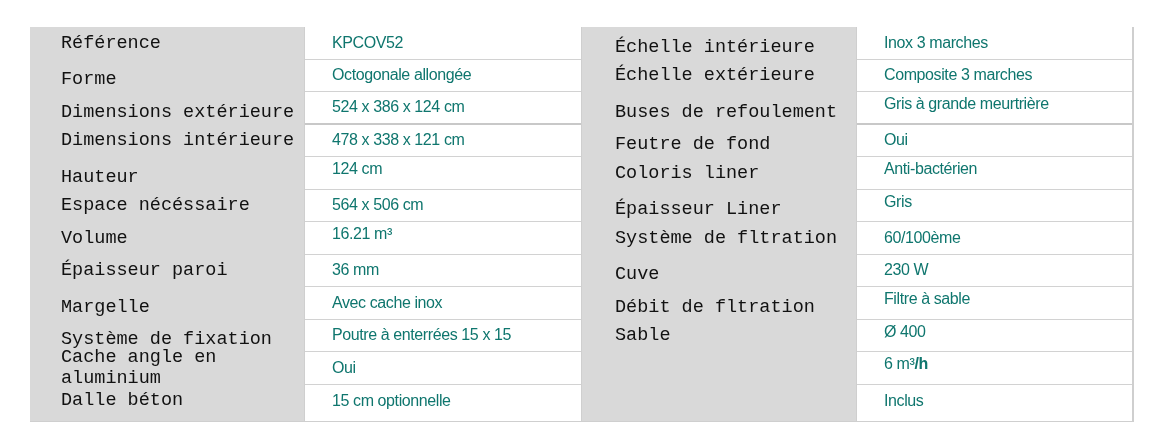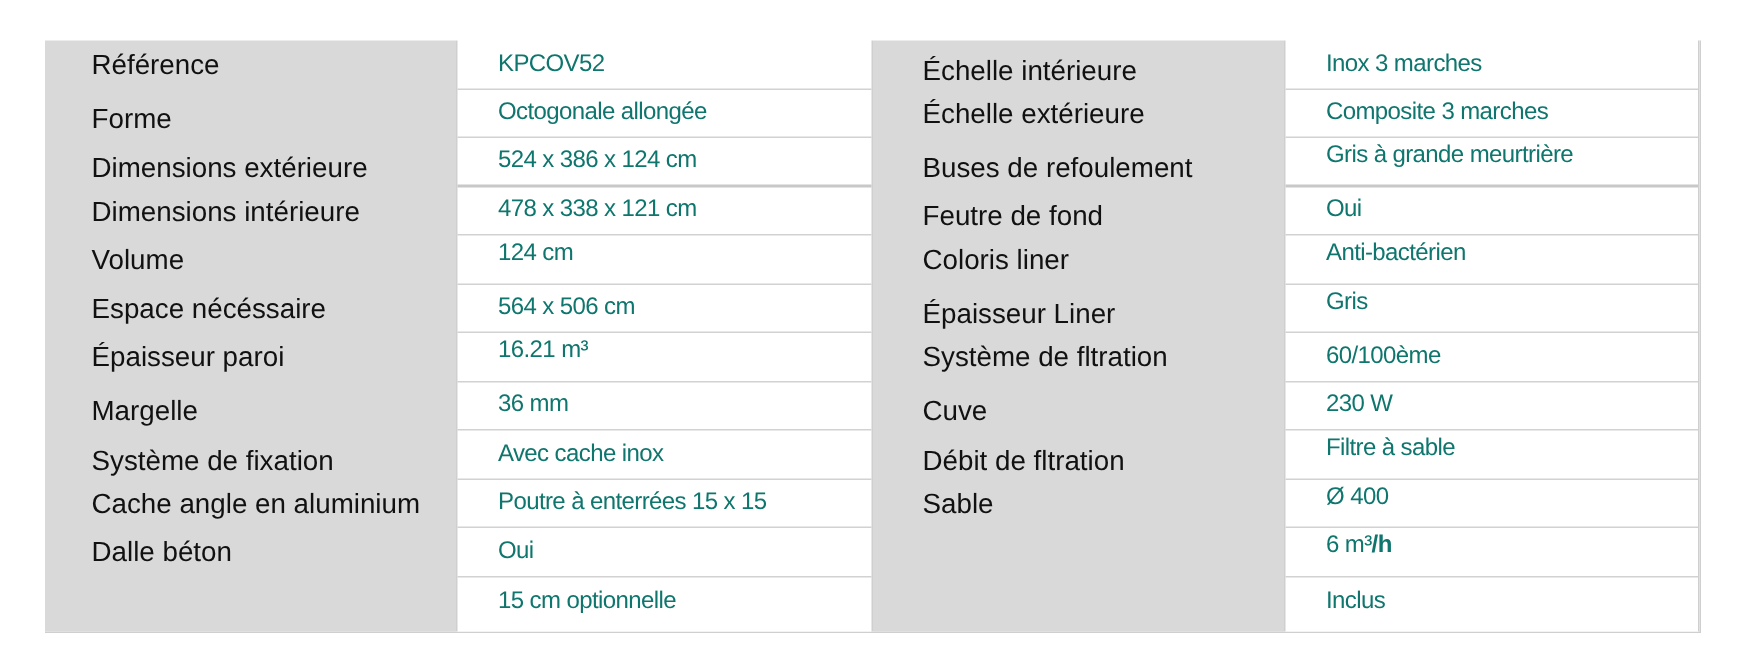--- a/index.html
+++ b/index.html
@@ -6,43 +6,44 @@
     body { width: 1158px; height: 445px; position: relative; overflow: hidden; font-family: "Liberation Sans", "DejaVu Sans", sans-serif; }
     .spec-table {
       position: absolute; left: 30px; top: 27px; width: 1103px; height: 394px;
       display: grid;
       grid-template-columns: 274px 278px 274px 277px;
       background: #ffffff;
       border-right: 1px solid #cfcfcf;
       border-bottom: 1px solid #cfcfcf;
     }
     .col { display: flex; flex-direction: column; }
-    .col.label { background: #d9d9d9; }
+    .col.label { background: #d9d9d9; font-family: Liberation Mono, monospace; }
     .col.value { background: #ffffff; border-left: 1px solid #cfcfcf; border-right: 1px solid #cfcfcf; }
     .cell { height: 32.5px; box-sizing: border-box; display: flex; align-items: center; font-size: 18px; color: #111; }
     .col.label .cell { padding-left: 31px; font-size: 18.5px; }
     .col.label.right .cell { padding-left: 33px; }
     .col.value .cell { padding-left: 27px; font-size: 16px; color: #0f766e; letter-spacing: -0.4px; border-bottom: 1px solid #d2d2d2; }
     .col.value .cell.sep { border-bottom: 2px solid #c8c8c8; }
     .col.value .cell:last-child { border-bottom: none; }
     .cell.high { align-items: flex-start; padding-top: 3px; }
     .col.label .cell.low { align-items: flex-end; padding-bottom: 2px; }
     b { font-weight: bold; }
   </style>
 </head>
 <body>
 
 <div class="spec-table">
   <div class="col label">
     <div class="cell">Référence</div>
     <div class="cell low">Forme</div>
     <div class="cell low">Dimensions extérieure</div>
     <div class="cell">Dimensions intérieure</div>
+    <div class="cell low">Hauteur</div>
+    <div class="cell">Espace nécéssaire</div>
     <div class="cell">Volume</div>
-    <div class="cell">Espace nécéssaire</div>
     <div class="cell">Épaisseur paroi</div>
     <div class="cell low">Margelle</div>
     <div class="cell low">Système de fixation</div>
     <div class="cell">Cache angle en aluminium</div>
     <div class="cell">Dalle béton</div>
   </div>
   <div class="col value">
     <div class="cell">KPCOV52</div>
     <div class="cell">Octogonale allongée</div>
     <div class="cell sep">524 x 386 x 124 cm</div>

